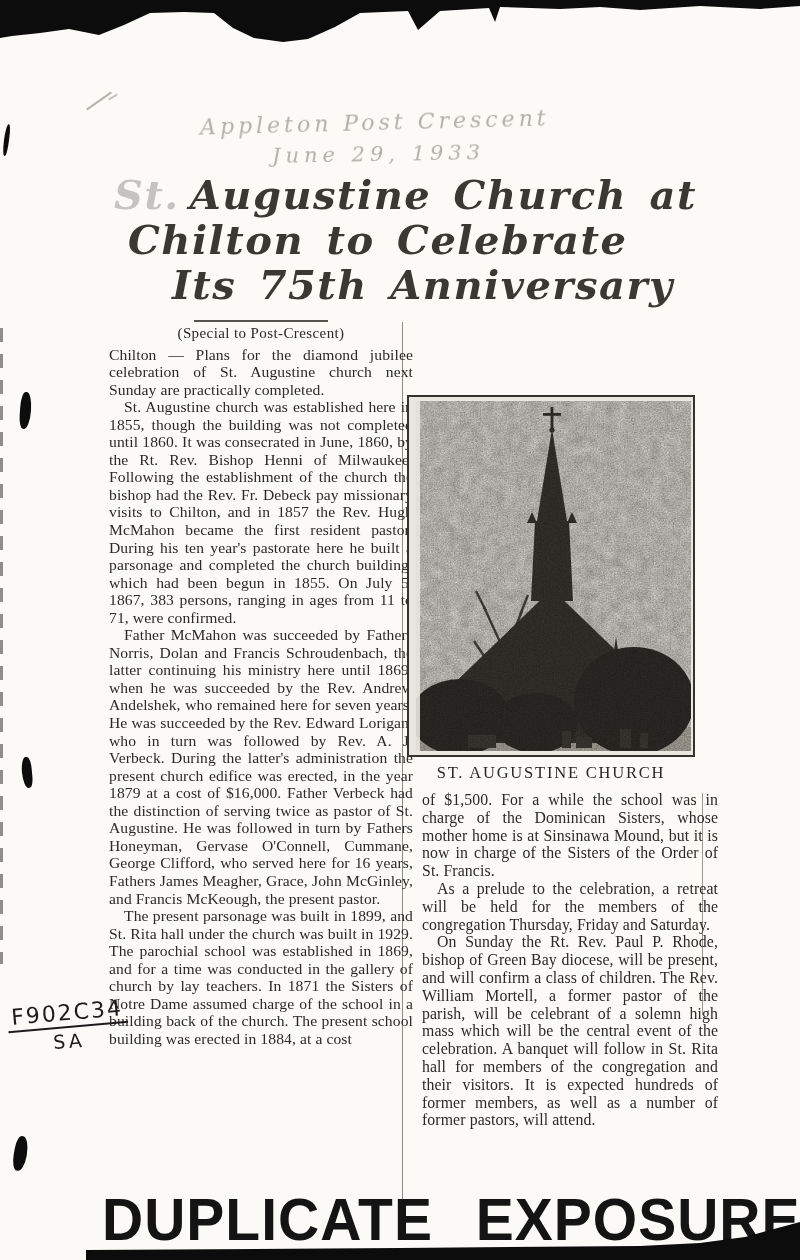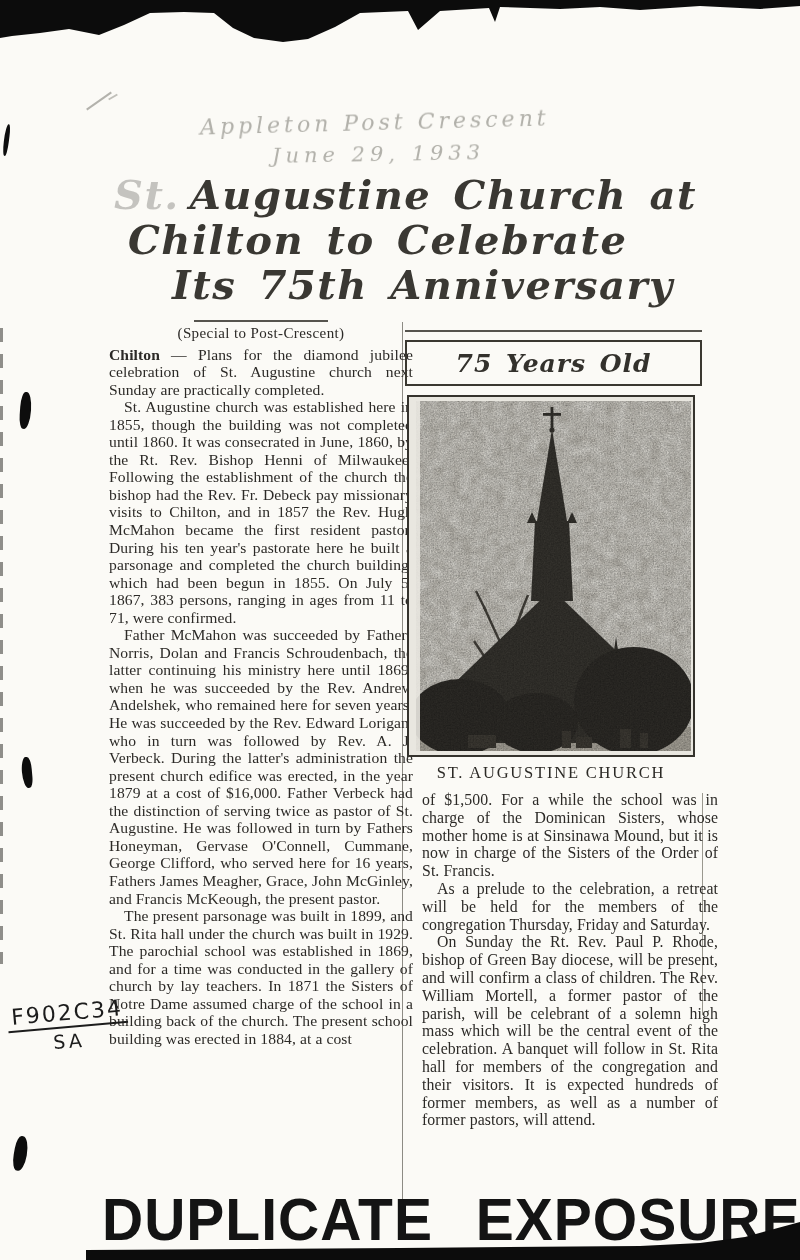--- a/index.html
+++ b/index.html
@@ -45,21 +45,21 @@
   
   .col-divider{position:absolute;left:402px;top:322px;width:1px;height:893px;background:#8d8b84;}
   .right-side-rule{position:absolute;left:702px;top:793px;width:1px;height:222px;background:#9a988f;}
 
   .col-left{position:absolute;left:109px;top:320px;width:304px;
     font-size:15.6px;line-height:17.55px;text-align:justify;letter-spacing:.1px;}
   .byline-rule{width:134px;height:2px;background:#56544e;margin:0 auto 3px;}
   .byline{text-align:center;font-size:15px;letter-spacing:.4px;margin:0 0 3px;}
   .col-left p,.col-right p{margin:0;}
   .indent{text-indent:15px;}
-  .lead-label{font-weight:bold;}
+  .lead-label{font-weight:normal;}
 
   .col-right-head{position:absolute;left:405px;top:330px;width:297px;}
   .right-top-rule{width:100%;height:2px;background:#56544e;}
   .photo-title-box{margin-top:8px;border:2.5px solid #3a3831;height:42px;
     display:flex;align-items:center;justify-content:center;
     font-family:"DejaVu Serif", serif;font-style:italic;font-weight:bold;
     font-size:25px;color:#33312c;letter-spacing:1px;word-spacing:4px;}
   .photo-frame{position:absolute;left:407px;top:395px;width:288px;height:362px;
     border:2px solid #35332d;background:#e9e7e0;box-sizing:border-box;padding:4px 4px 4px 7px;}
   .photo-frame svg{display:block;}
@@ -106,24 +106,20 @@
 
   <div class="col-left">
     <div class="byline-rule"></div>
     <div class="byline">(Special to Post-Crescent)</div>
     <p><span class="lead-label">Chilton</span><span> — Plans for the diamond jubilee celebration of St. Augustine church next Sunday are practically completed.</span></p>
     <p class="indent">St. Augustine church was established here in 1855, though the building was not completed until 1860. It was consecrated in June, 1860, by the Rt. Rev. Bishop Henni of Milwaukee. Following the establishment of the church the bishop had the Rev. Fr. Debeck pay missionary visits to Chilton, and in 1857 the Rev. Hugh McMahon became the first resident pastor. During his ten year's pastorate here he built a parsonage and completed the church building, which had been begun in 1855. On July 5, 1867, 383 persons, ranging in ages from 11 to 71, were confirmed.</p>
     <p class="indent">Father McMahon was succeeded by Fathers Norris, Dolan and Francis Schroudenbach, the latter continuing his ministry here until 1869, when he was succeeded by the Rev. Andrew Andelshek, who remained here for seven years. He was succeeded by the Rev. Edward Lorigan, who in turn was followed by Rev. A. J. Verbeck. During the latter's administration the present church edifice was erected, in the year 1879 at a cost of $16,000. Father Verbeck had the distinction of serving twice as pastor of St. Augustine. He was followed in turn by Fathers Honeyman, Gervase O'Connell, Cummane, George Clifford, who served here for 16 years, Fathers James Meagher, Grace, John McGinley, and Francis McKeough, the present pastor.</p>
     <p class="indent">The present parsonage was built in 1899, and St. Rita hall under the church was built in 1929. The parochial school was established in 1869, and for a time was conducted in the gallery of church by lay teachers. In 1871 the Sisters of Notre Dame assumed charge of the school in a building back of the church. The present school building was erected in 1884, at a cost</p>
   </div>
 
-  <div class="col-right-head">
-    <div class="right-top-rule"></div>
-    <div class="photo-title-box">75 Years Old</div>
-  </div>
 
   <div class="photo-frame">
     <svg width="275" height="350" viewBox="0 0 275 350">
       <defs>
         <filter id="grainDark" x="0" y="0" width="100%" height="100%">
           <feTurbulence type="fractalNoise" baseFrequency="0.7" numOctaves="3" seed="11" result="n"></feTurbulence>
           <feColorMatrix in="n" type="matrix" values="0 0 0 0 0  0 0 0 0 0  0 0 0 0 0  0.6 0.6 0 0 -0.35"></feColorMatrix>
         </filter>
         <filter id="grainLight" x="0" y="0" width="100%" height="100%">
           <feTurbulence type="fractalNoise" baseFrequency="0.09" numOctaves="2" seed="4" result="m"></feTurbulence>

